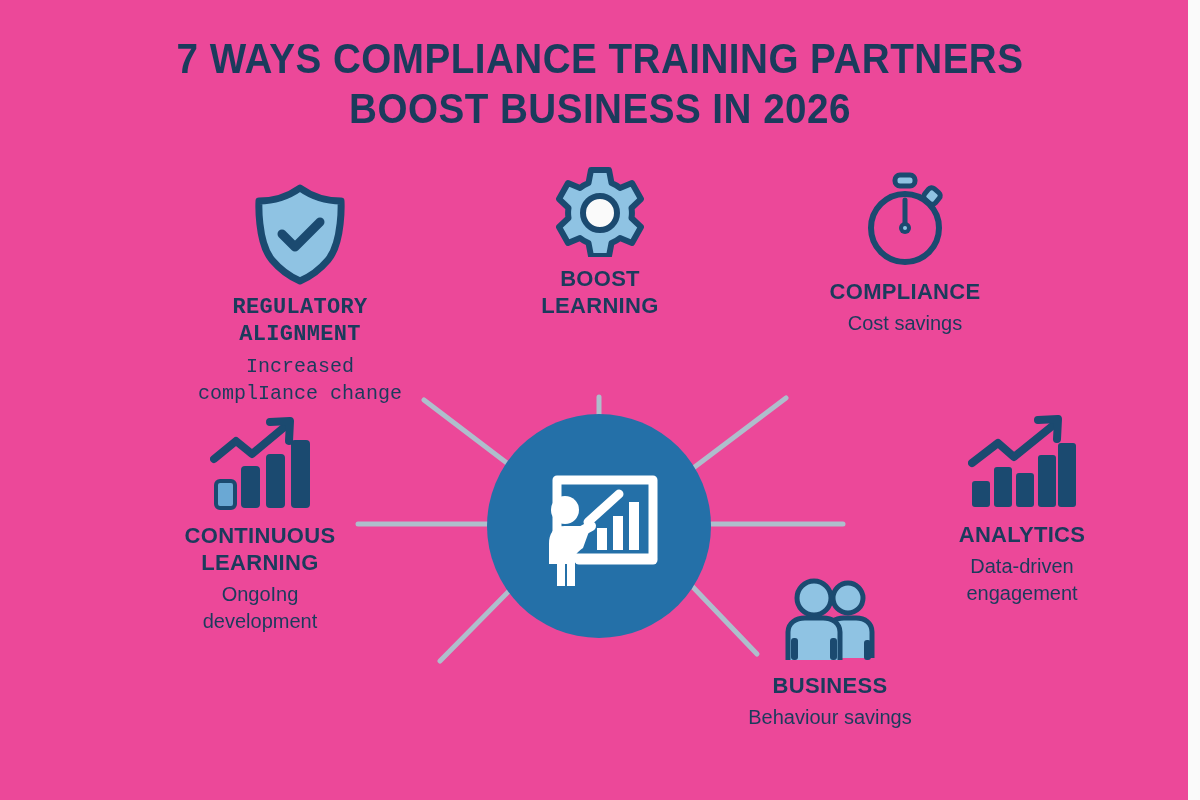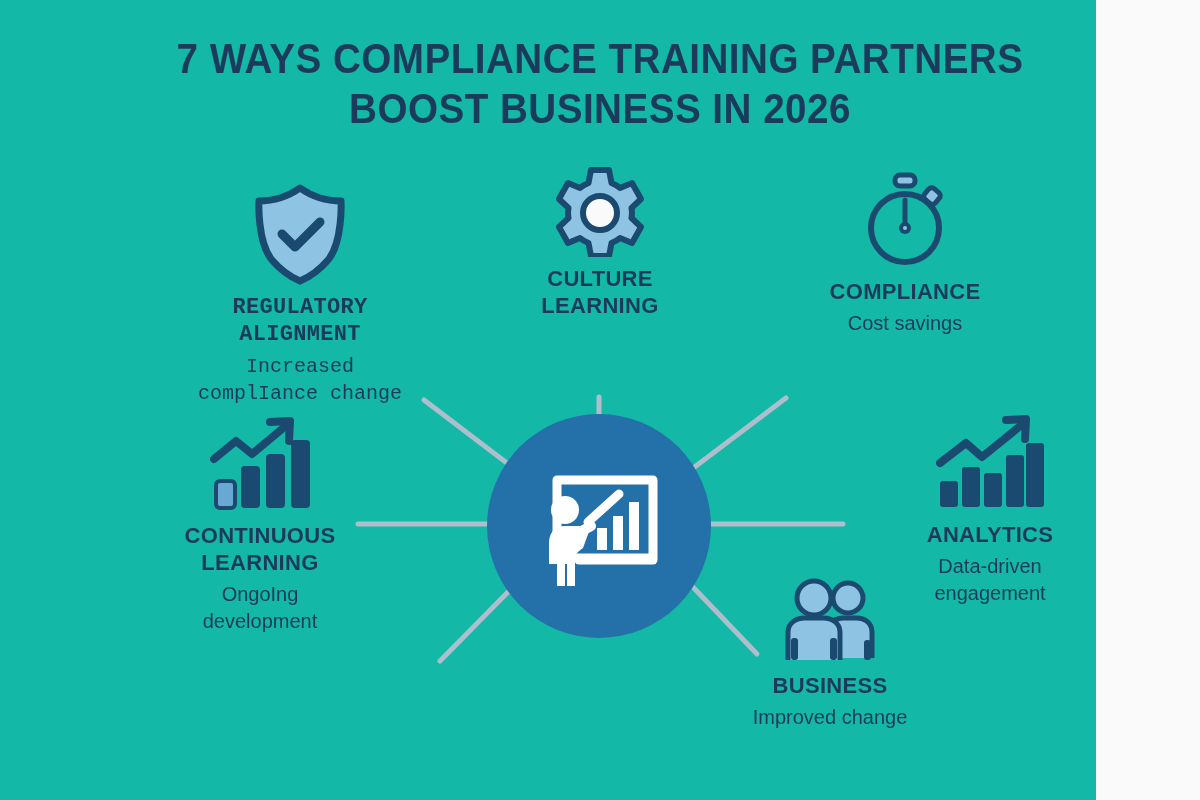--- a/index.html
+++ b/index.html
@@ -8,23 +8,23 @@
   }
   body {
     width: 1200px;
     height: 800px;
     background: #fafafa;
     font-family: "Liberation Sans", sans-serif;
     overflow: hidden;
   }
   #stage {
     position: relative;
-    width: 1096px;
+    width: 1188px;
     height: 800px;
-    background: #14b8a6;
+    background: #ec4899;
   }
 
   
   #title {
     position: absolute;
     left: 0;
     top: 34px;
     width: 1200px;
     text-align: center;
     color: #1b3b5c;
@@ -85,21 +85,21 @@
     margin-top: 5px;
     font-weight: normal;
     white-space: pre-line;
   }
 
   
   #node-regulatory { left: 155px; top: 182px; width: 290px; font-family: Liberation Mono, monospace; }
   #node-custom     { left: 470px; top: 165px; width: 260px; }
   #node-efficiency { left: 775px; top: 170px; width: 260px; }
   #node-continuous { left: 125px; top: 416px; width: 270px; }
-  #node-analytics  { left: 860px; top: 415px; width: 260px; }
+  #node-analytics  { left: 892px; top: 415px; width: 260px; }
   #node-roi        { left: 255px; top: 592px; width: 270px; }
   #node-culture    { left: 700px; top: 578px; width: 260px; }
 </style>
 </head>
 <body>
 
 <div id="stage">
 
   <div id="title">
     <span class="tline">7 WAYS COMPLIANCE TRAINING PARTNERS</span>
@@ -156,21 +156,21 @@
   <div class="node" id="node-custom">
     <div class="icon-wrap">
       <svg width="92" height="92" viewBox="0 0 92 92">
         <path d="M37 5 H55 L57.5 18 A30 30 0 0 1 66 23 L78 18 L87 34 L77.5 43
                  A30 30 0 0 1 77.5 53 L87 62 L78 78 L66 73 A30 30 0 0 1 57.5 78 L55 91 H37 L34.5 78
                  A30 30 0 0 1 26 73 L14 78 L5 62 L14.5 53 A30 30 0 0 1 14.5 43 L5 34 L14 18 L26 23
                  A30 30 0 0 1 34.5 18 Z" fill="#8fc3e3" stroke="#1b4a70" stroke-width="6" stroke-linejoin="round"></path>
         <circle cx="46" cy="48" r="17" fill="#fafafa" stroke="#1b4a70" stroke-width="6"></circle>
       </svg>
     </div>
-    <div class="label">CULTURE
+    <div class="label">BOOST
 LEARNING</div>
   </div>
 
   <div class="node" id="node-efficiency">
     <div class="icon-wrap">
       <svg width="100" height="100" viewBox="0 0 100 100">
         <rect x="40" y="5" width="20" height="11" rx="5" fill="#8fc3e3" stroke="#1b4a70" stroke-width="5"></rect>
         <rect x="70" y="19" width="14" height="14" rx="4" transform="rotate(40 77 26)" fill="#8fc3e3" stroke="#1b4a70" stroke-width="5"></rect>
         <circle cx="50" cy="58" r="34" fill="none" stroke="#1b4a70" stroke-width="6"></circle>
         <path d="M50 58 L50 30" stroke="#1b4a70" stroke-width="5" stroke-linecap="round"></path>
@@ -225,16 +225,16 @@
         <path d="M50 80 L50 54 C50 45 57 40 66 40 L78 40 C87 40 94 45 94 54 L94 80" fill="#8fc3e3" stroke="#1b4a70" stroke-width="5" stroke-linejoin="round"></path>
         <rect x="86" y="62" width="7" height="20" rx="3" fill="#1b4a70"></rect>
 
         <circle cx="36" cy="20" r="17" fill="#8fc3e3" stroke="#1b4a70" stroke-width="5"></circle>
         <path d="M10 82 L10 54 C10 45 18 40 27 40 L45 40 C54 40 62 45 62 54 L62 82" fill="#8fc3e3" stroke="#1b4a70" stroke-width="5" stroke-linejoin="round"></path>
         <rect x="13" y="60" width="7" height="22" rx="3" fill="#1b4a70"></rect>
         <rect x="52" y="60" width="7" height="22" rx="3" fill="#1b4a70"></rect>
       </svg>
     </div>
     <div class="label">BUSINESS</div>
-    <div class="desc">Improved change</div>
+    <div class="desc">Behaviour savings</div>
   </div>
 
 </div>
 
 </body></html>

